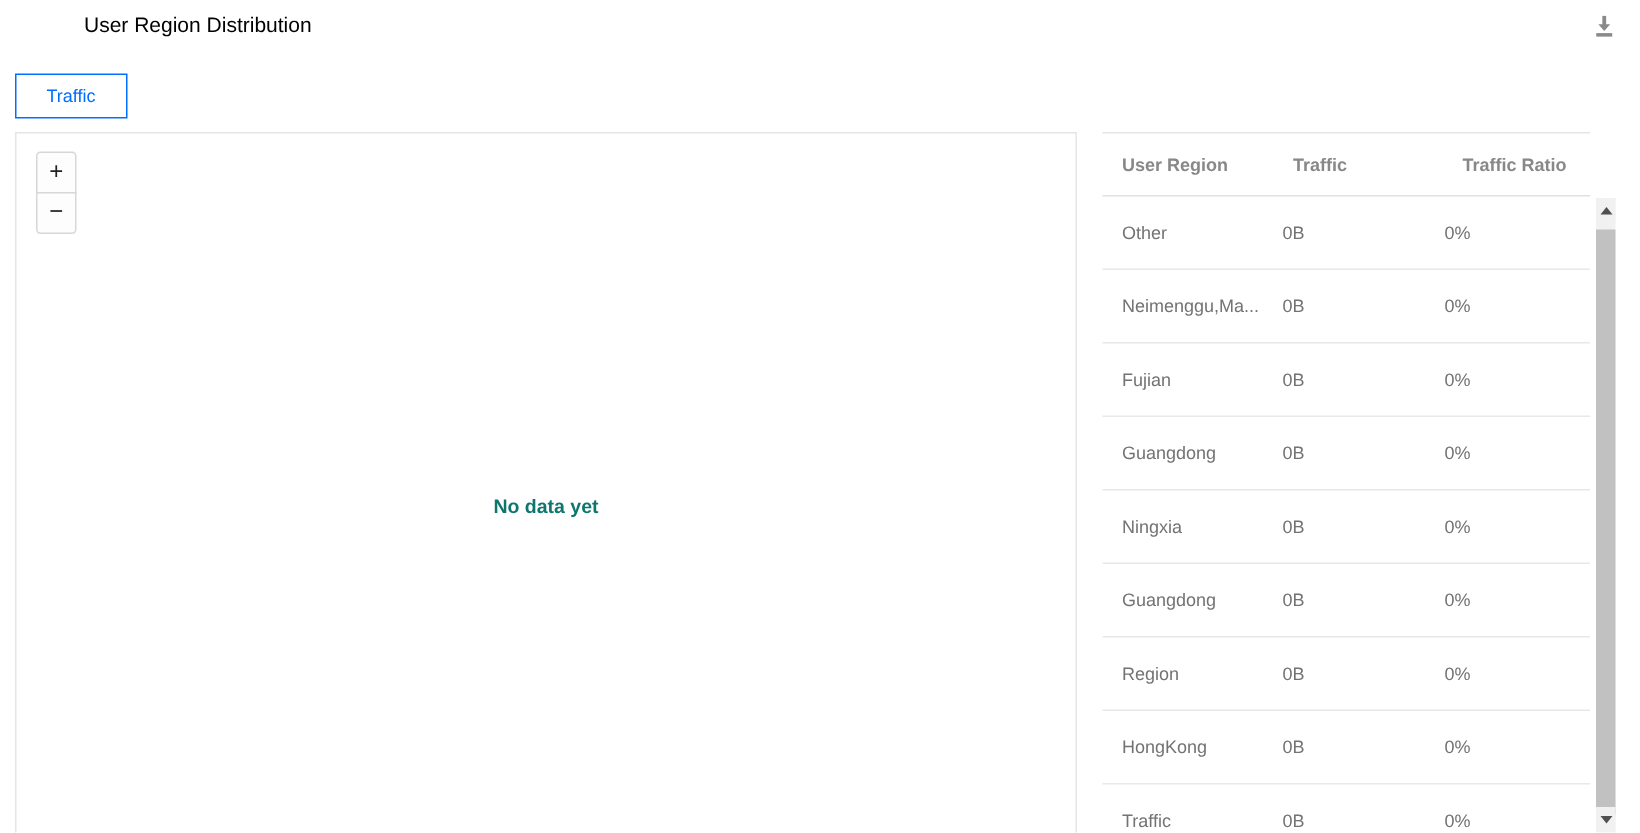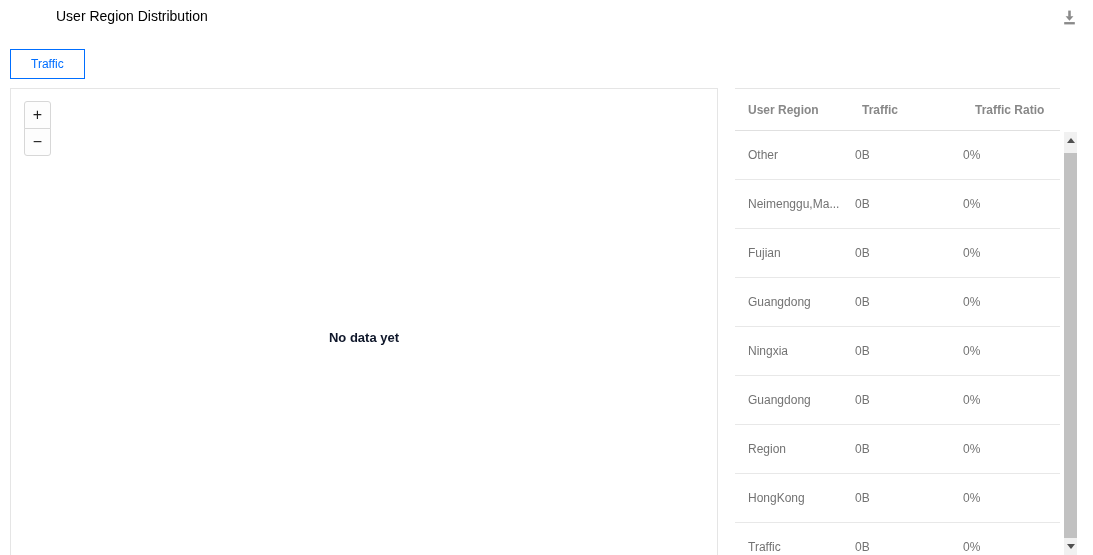--- a/index.html
+++ b/index.html
@@ -86,21 +86,21 @@
     padding: 0;
   }
   .zoom-btn + .zoom-btn { margin-top: -1px; border-top-left-radius: 0; border-top-right-radius: 0; }
   .zoom-btn:first-child { border-bottom-left-radius: 0; border-bottom-right-radius: 0; }
   .empty-text {
     position: absolute;
     left: 0; right: 0; top: 241px;
     text-align: center;
     font-size: 13px;
     font-weight: bold;
-    color: #0f172a;
+    color: #0f766e;
   }
 
   
   .region-table {
     position: absolute;
     left: 735px; top: 88px;
     width: 325px;
   }
   .thead {
     display: grid;

